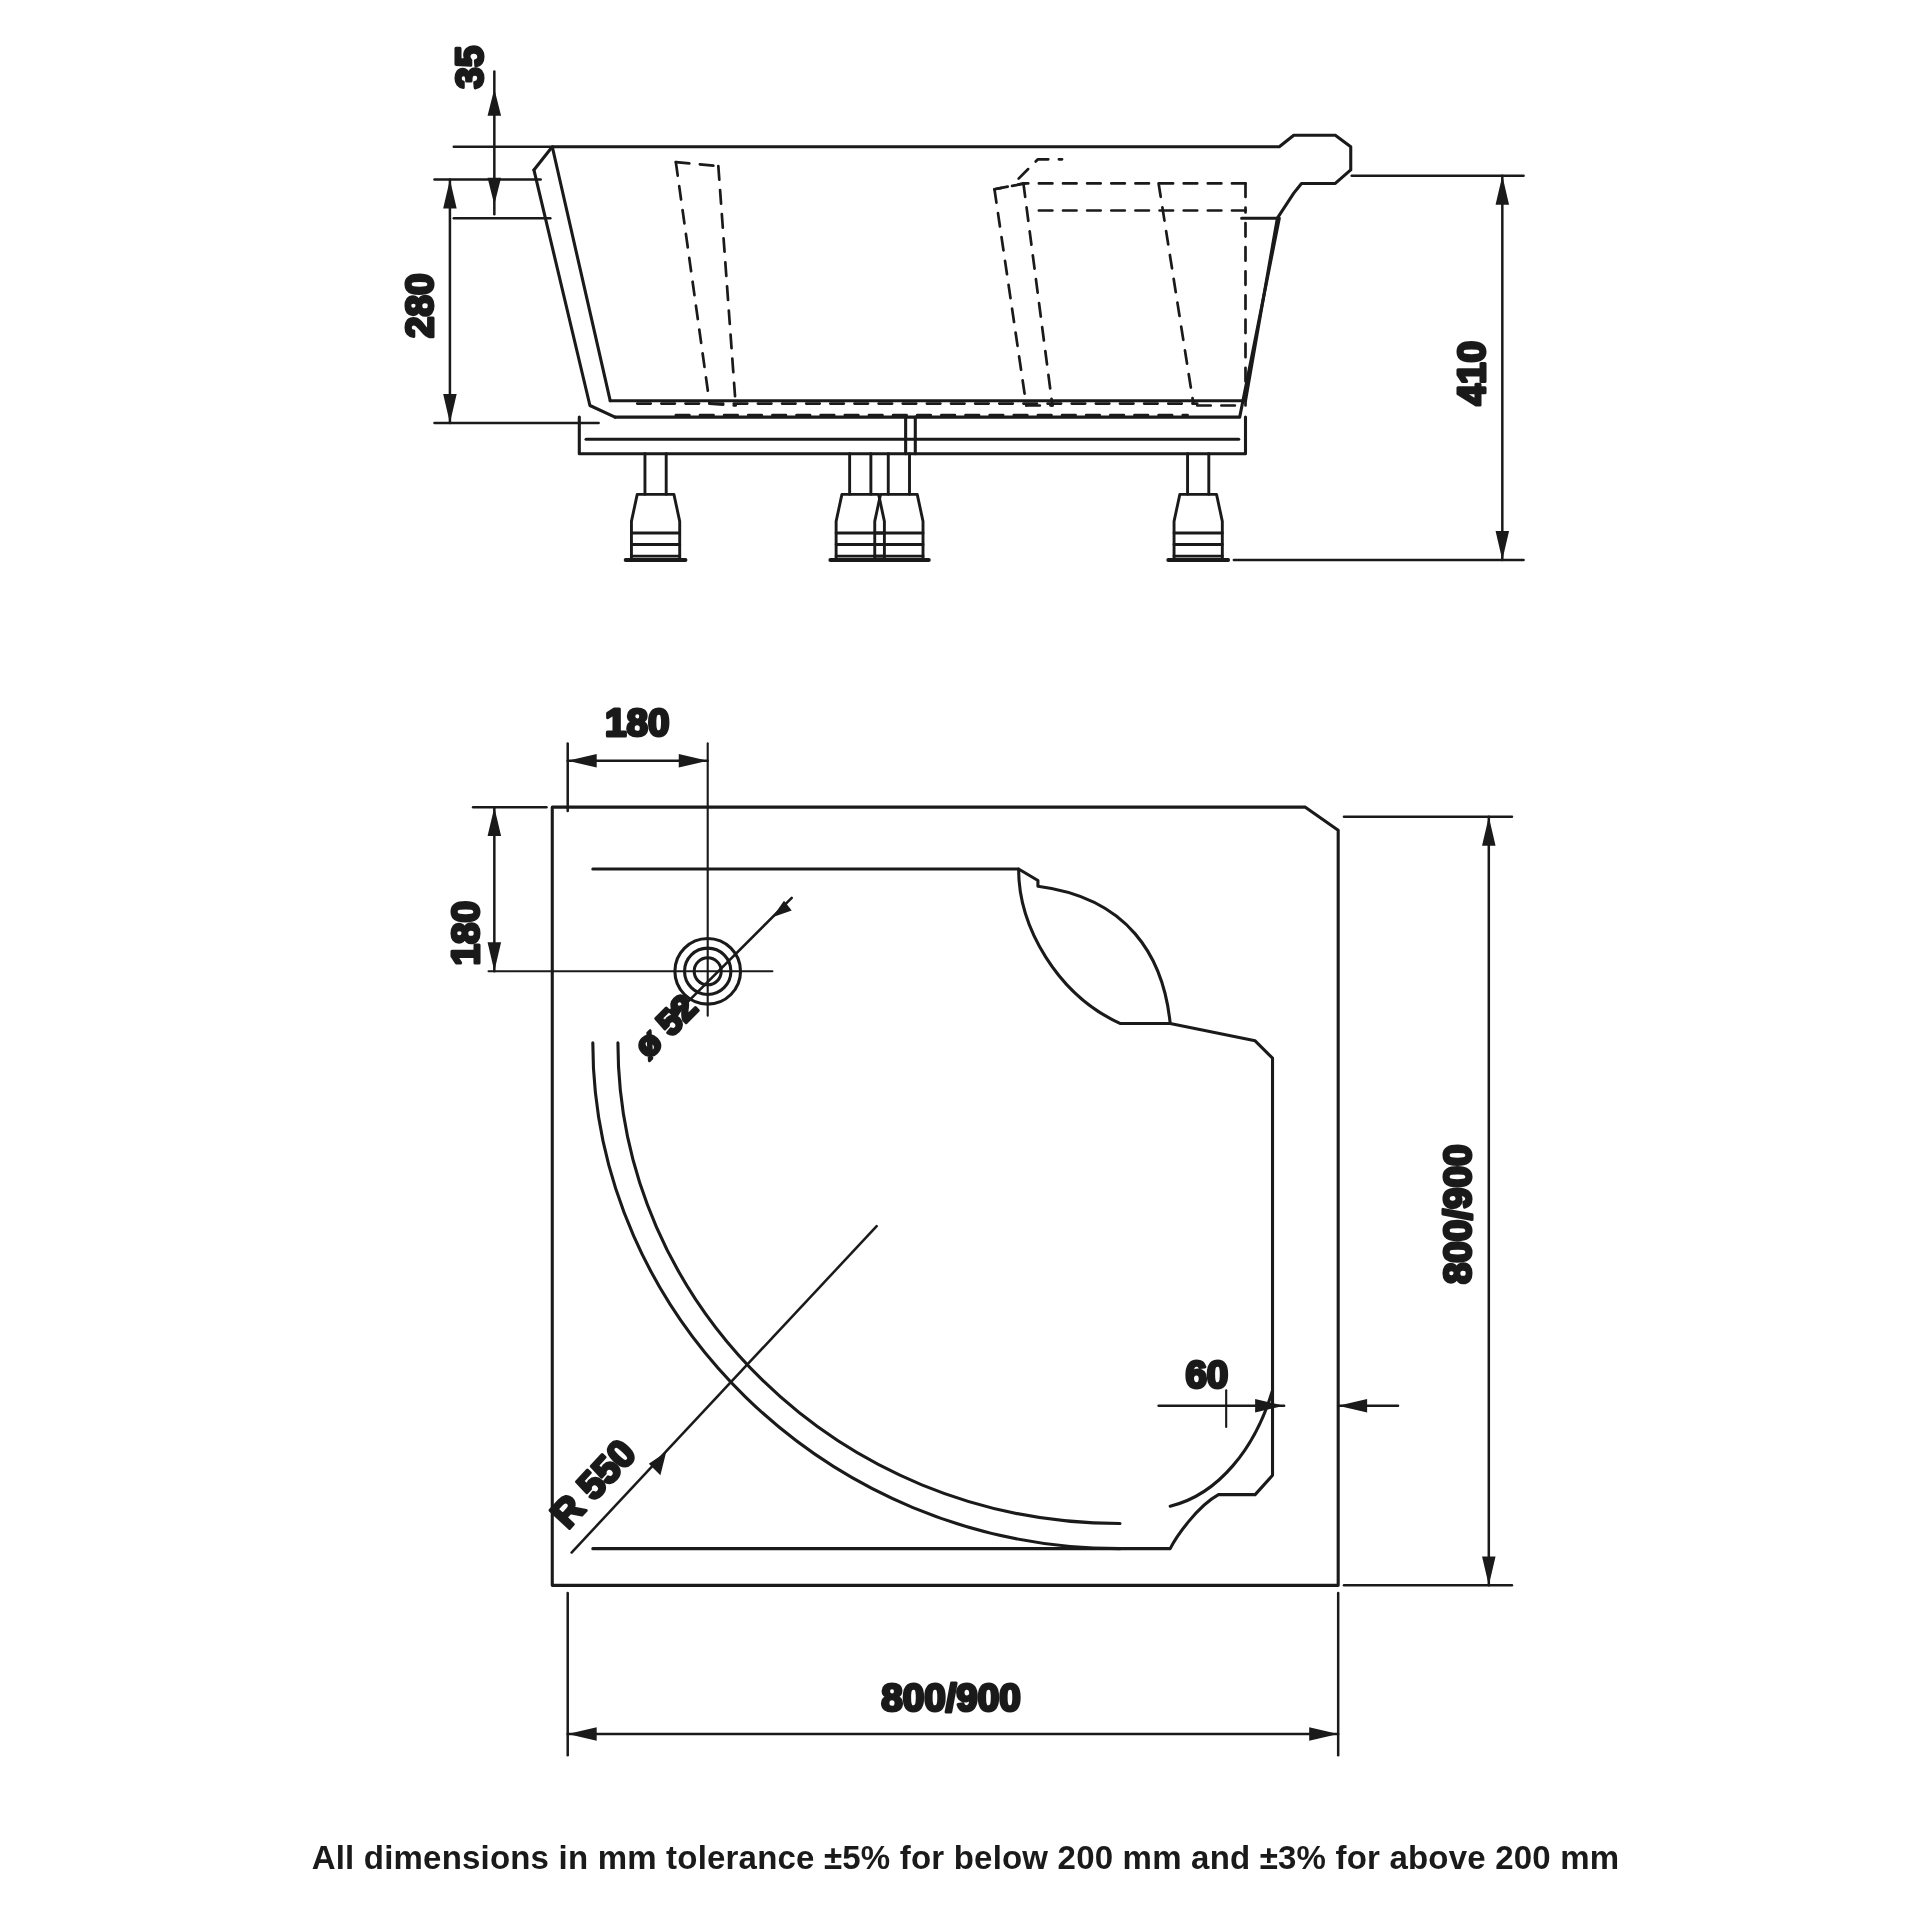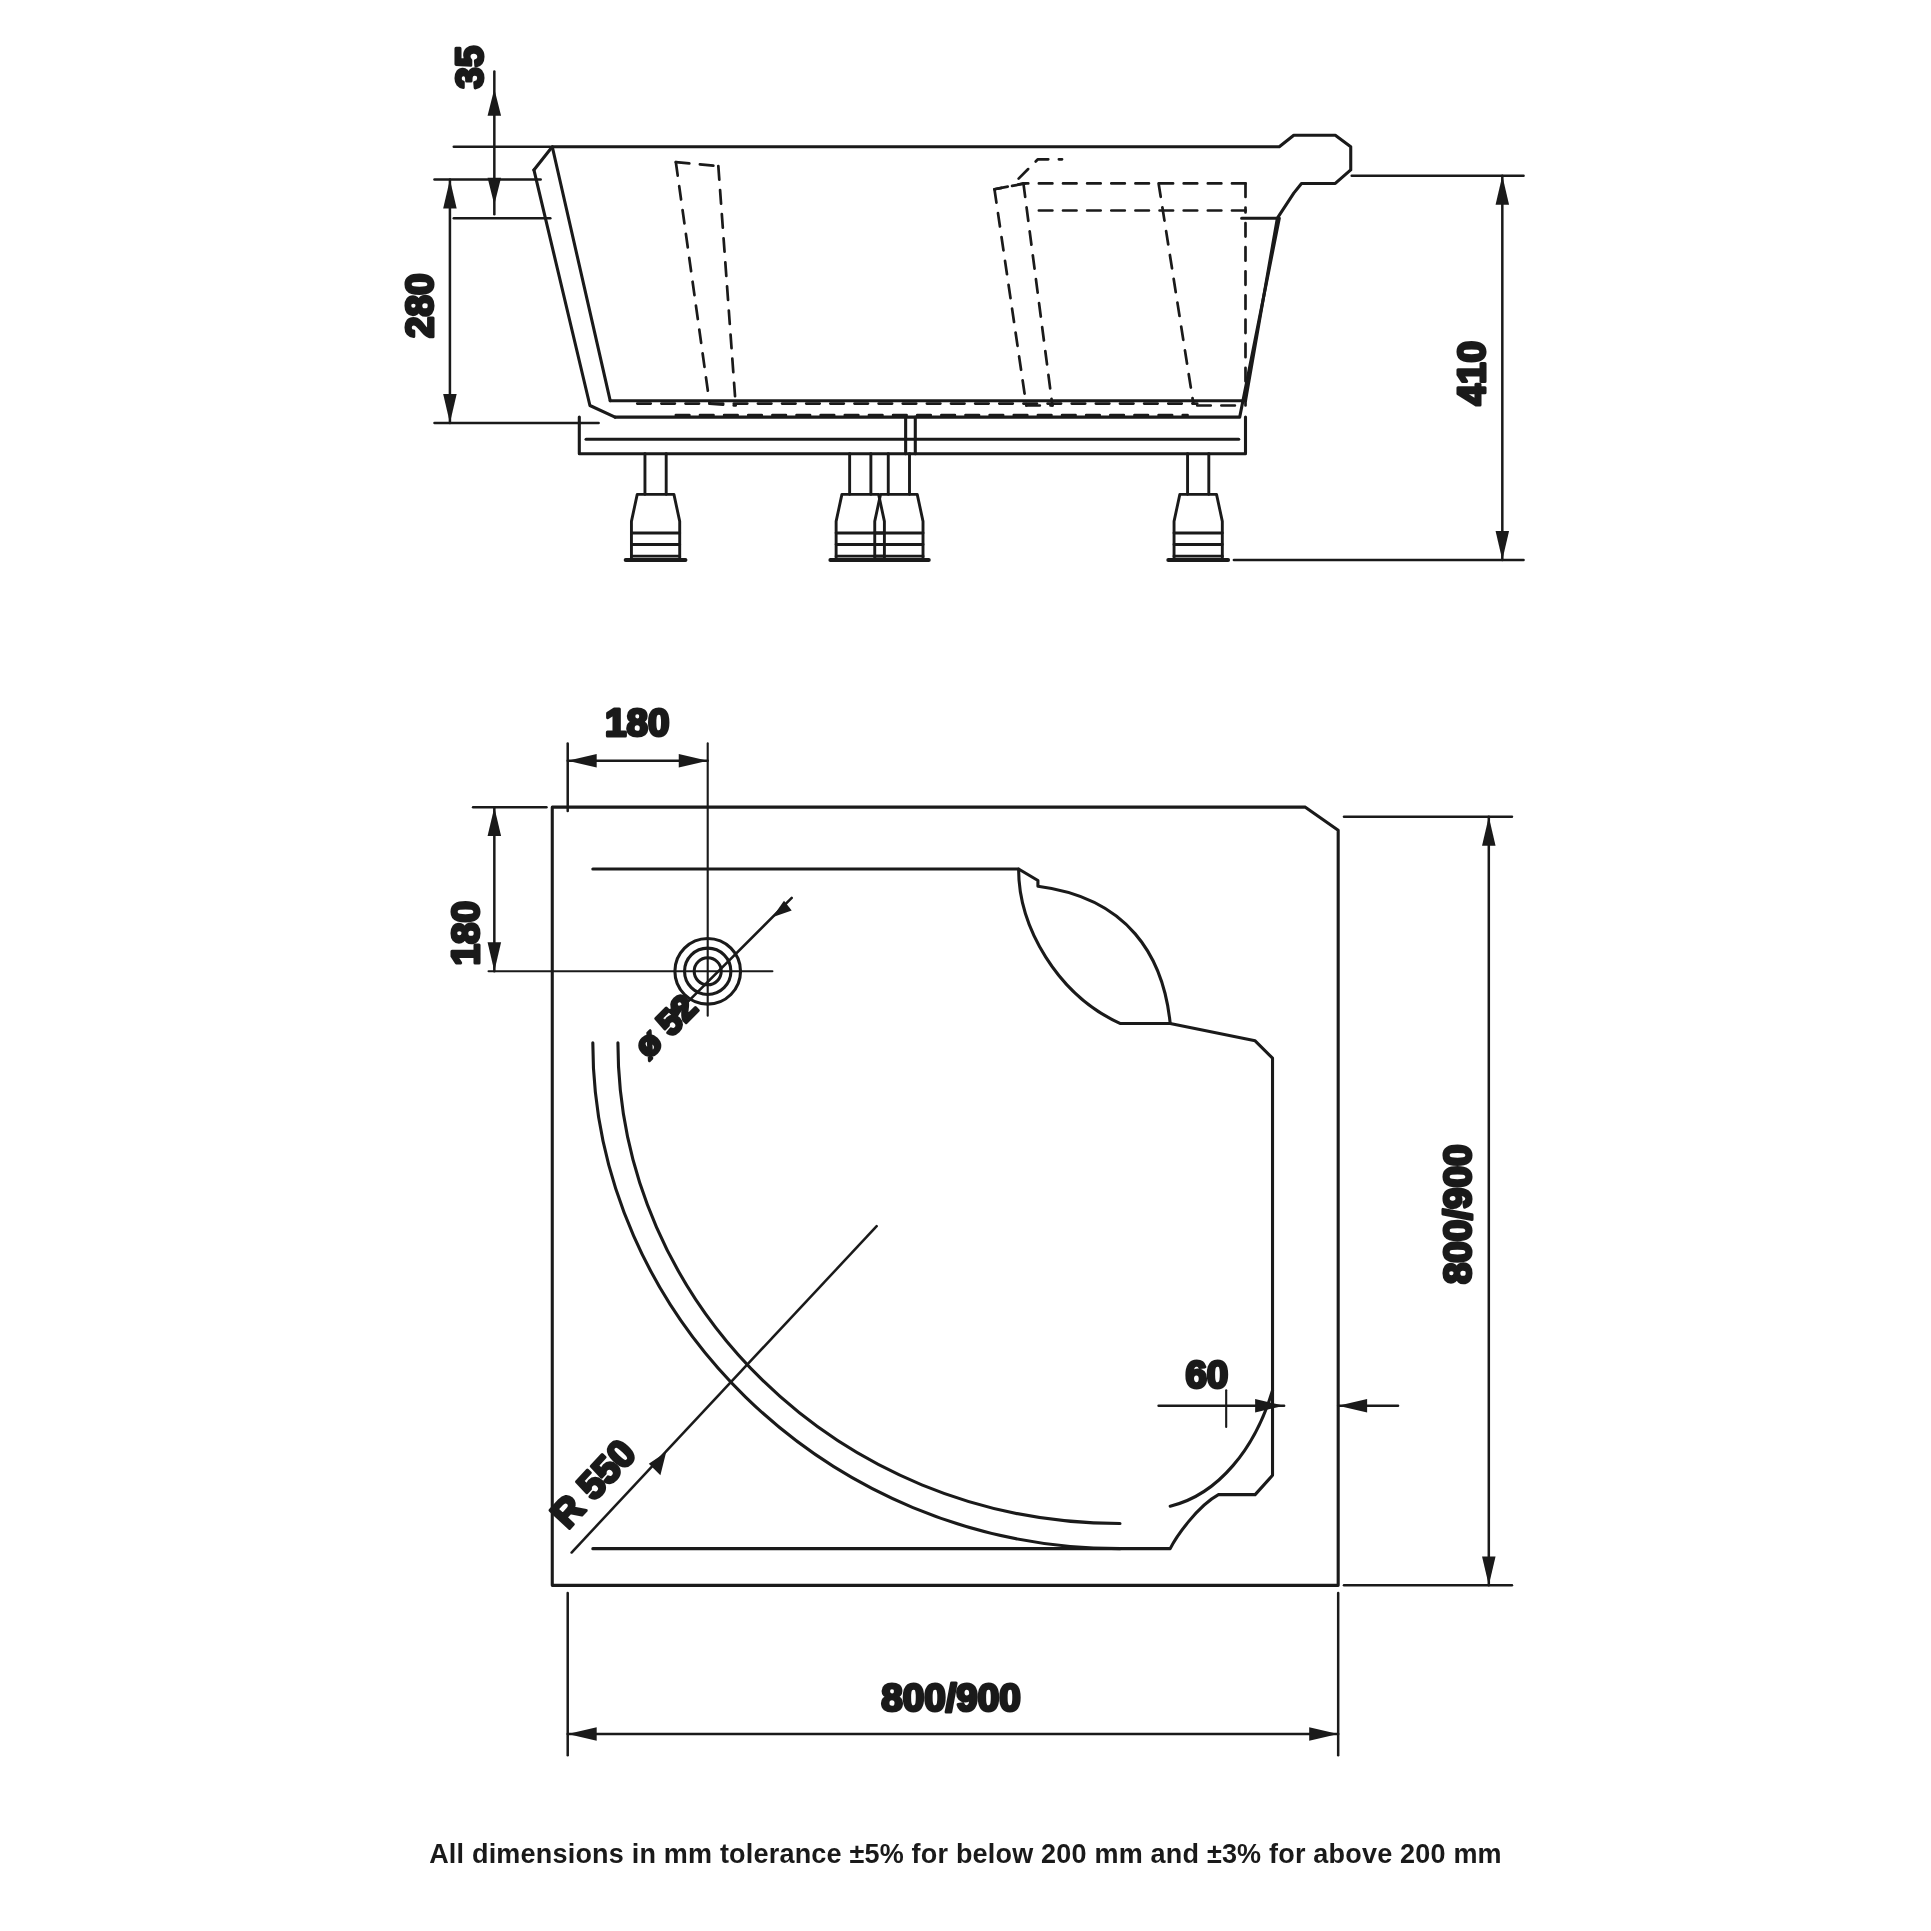--- a/index.html
+++ b/index.html
@@ -33,21 +33,21 @@
     font-size: 37px;
     font-weight: 700;
     fill: #1a1a1a;
   }
   .footnote {
     position: absolute;
     left: 0;
     top: 1839px;
     width: 1931px;
     text-align: center;
-    font-size: 27px;
+    font-size: 33px;
     font-weight: 700;
     color: #1a1a1a;
     letter-spacing: 0.2px;
   }
   svg text { white-space: pre; }
 </style>
 </head>
 <body>
 
 <svg id="sheet" viewBox="0 0 2000 2000" xmlns="http://www.w3.org/2000/svg">

